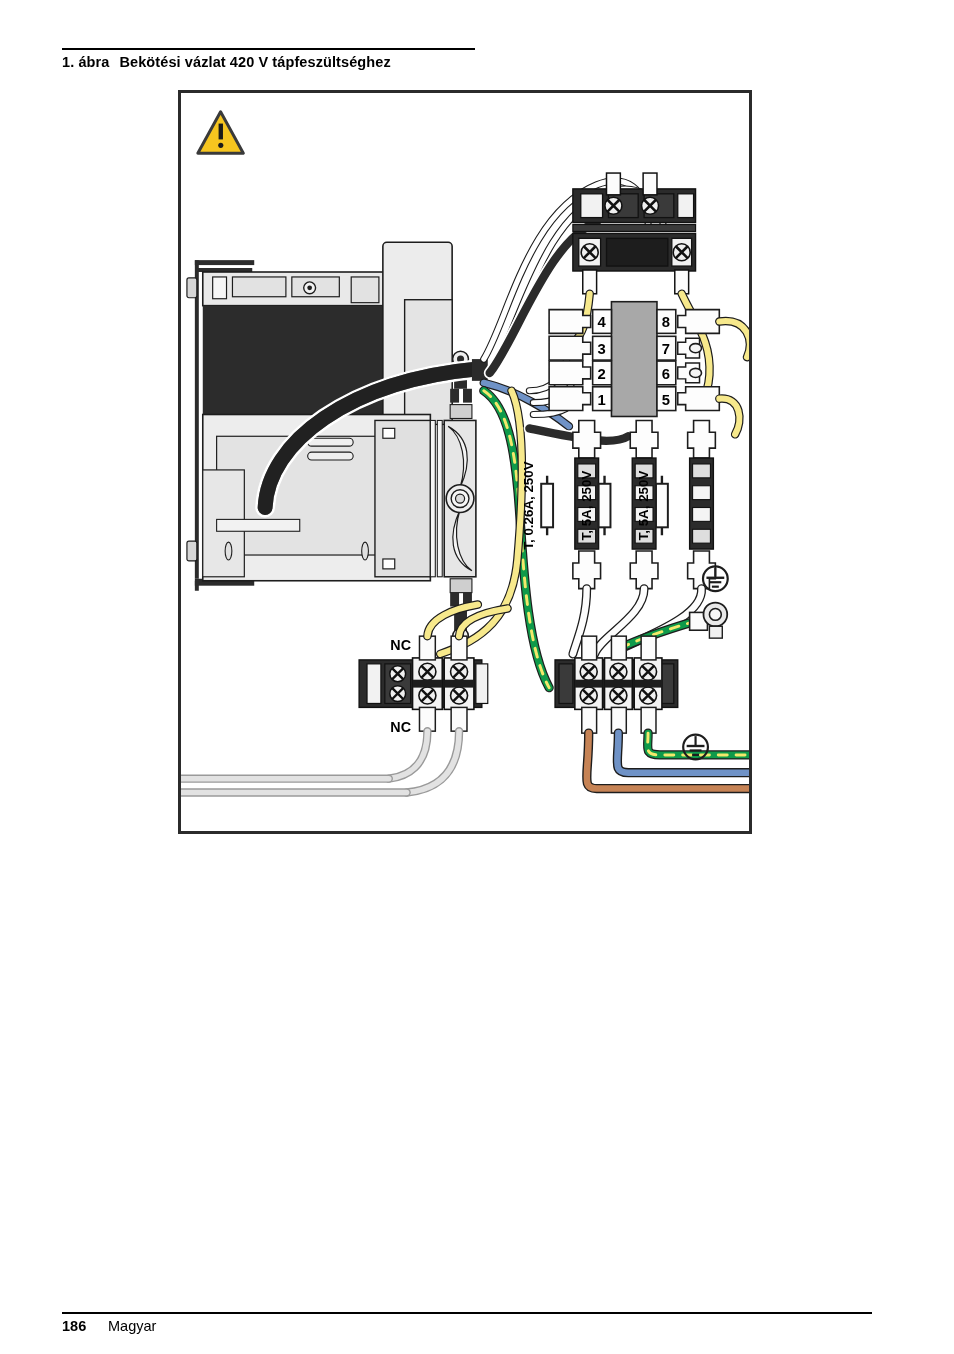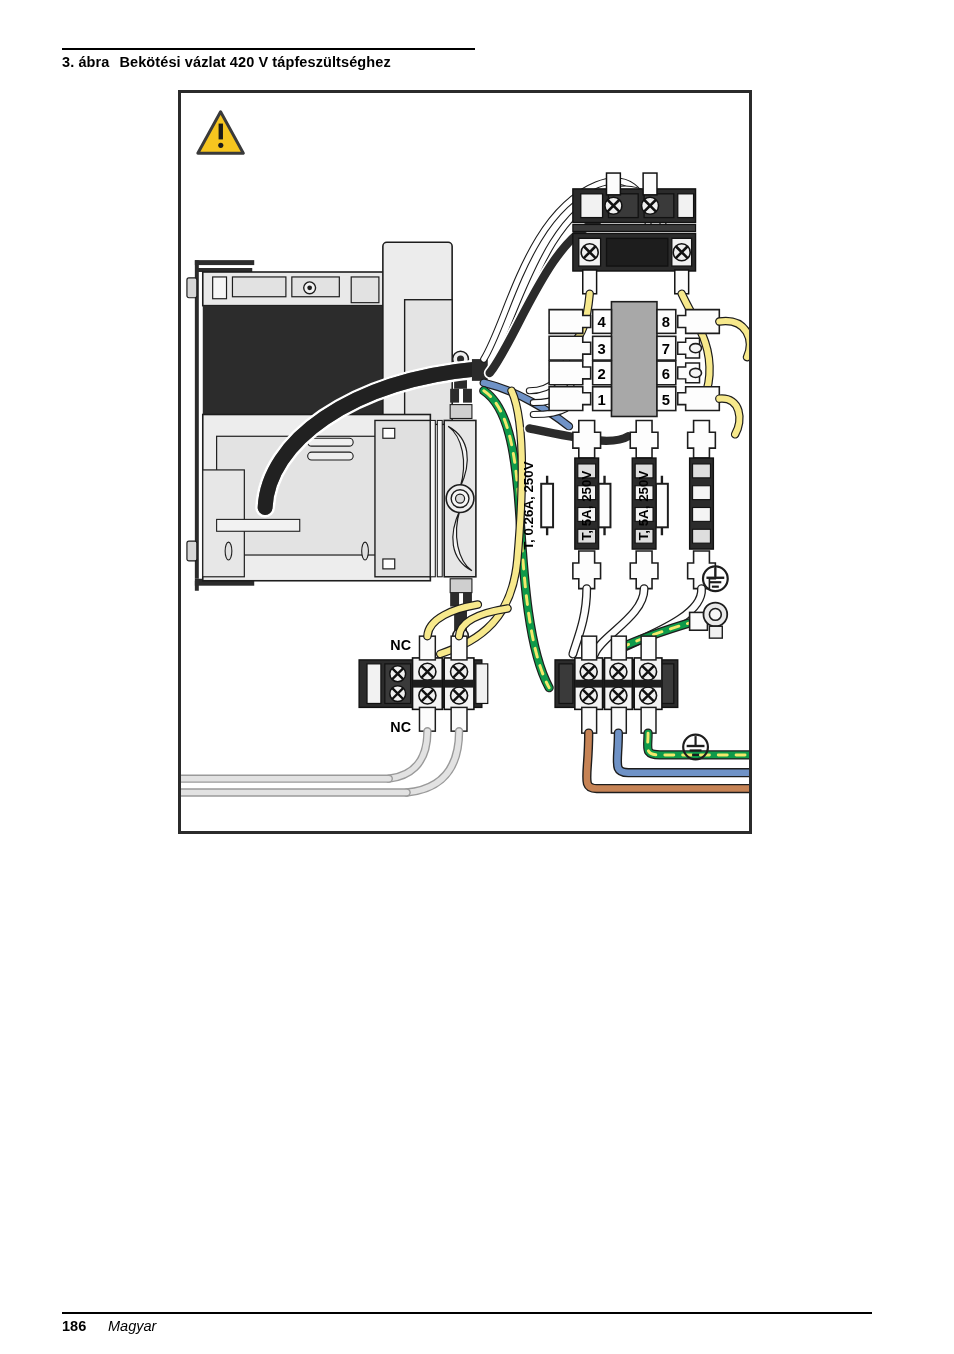--- a/index.html
+++ b/index.html
@@ -49,21 +49,20 @@
     left: 62px;
     top: 1318px;
     font-size: 14.5px;
     font-weight: bold;
   }
   #footer-language {
     position: absolute;
     left: 108px;
     top: 1318px;
     font-size: 14.5px;
-    font-style: italic;
   }
 
   
   #diagram-frame {
     position: absolute;
     left: 178px;
     top: 90px;
     width: 574px;
     height: 744px;
     border: 3px solid #2b2b2b;
@@ -82,21 +81,21 @@
     font-family: "Liberation Sans", sans-serif;
     font-weight: bold;
     fill: #000;
   }
 </style>
 </head>
 <body>
 
 <div id="figure-caption-rule"></div>
 <div id="figure-caption">
-  <span class="num">3. ábra</span><span>Bekötési vázlat 420 V tápfeszültséghez</span>
+  <span class="num">1. ábra</span><span>Bekötési vázlat 420 V tápfeszültséghez</span>
 </div>
 
 <div id="diagram-frame">
 <svg id="diagram-svg" viewBox="0 0 574 744" xmlns="http://www.w3.org/2000/svg">
 
   <defs>
 
     <pattern id="gy" width="10" height="10" patternUnits="userSpaceOnUse" patternTransform="rotate(0)">
       <rect width="10" height="10" fill="#0f9a4a"></rect>
       <rect width="10" height="4" y="3" fill="#f3e96b"></rect>

